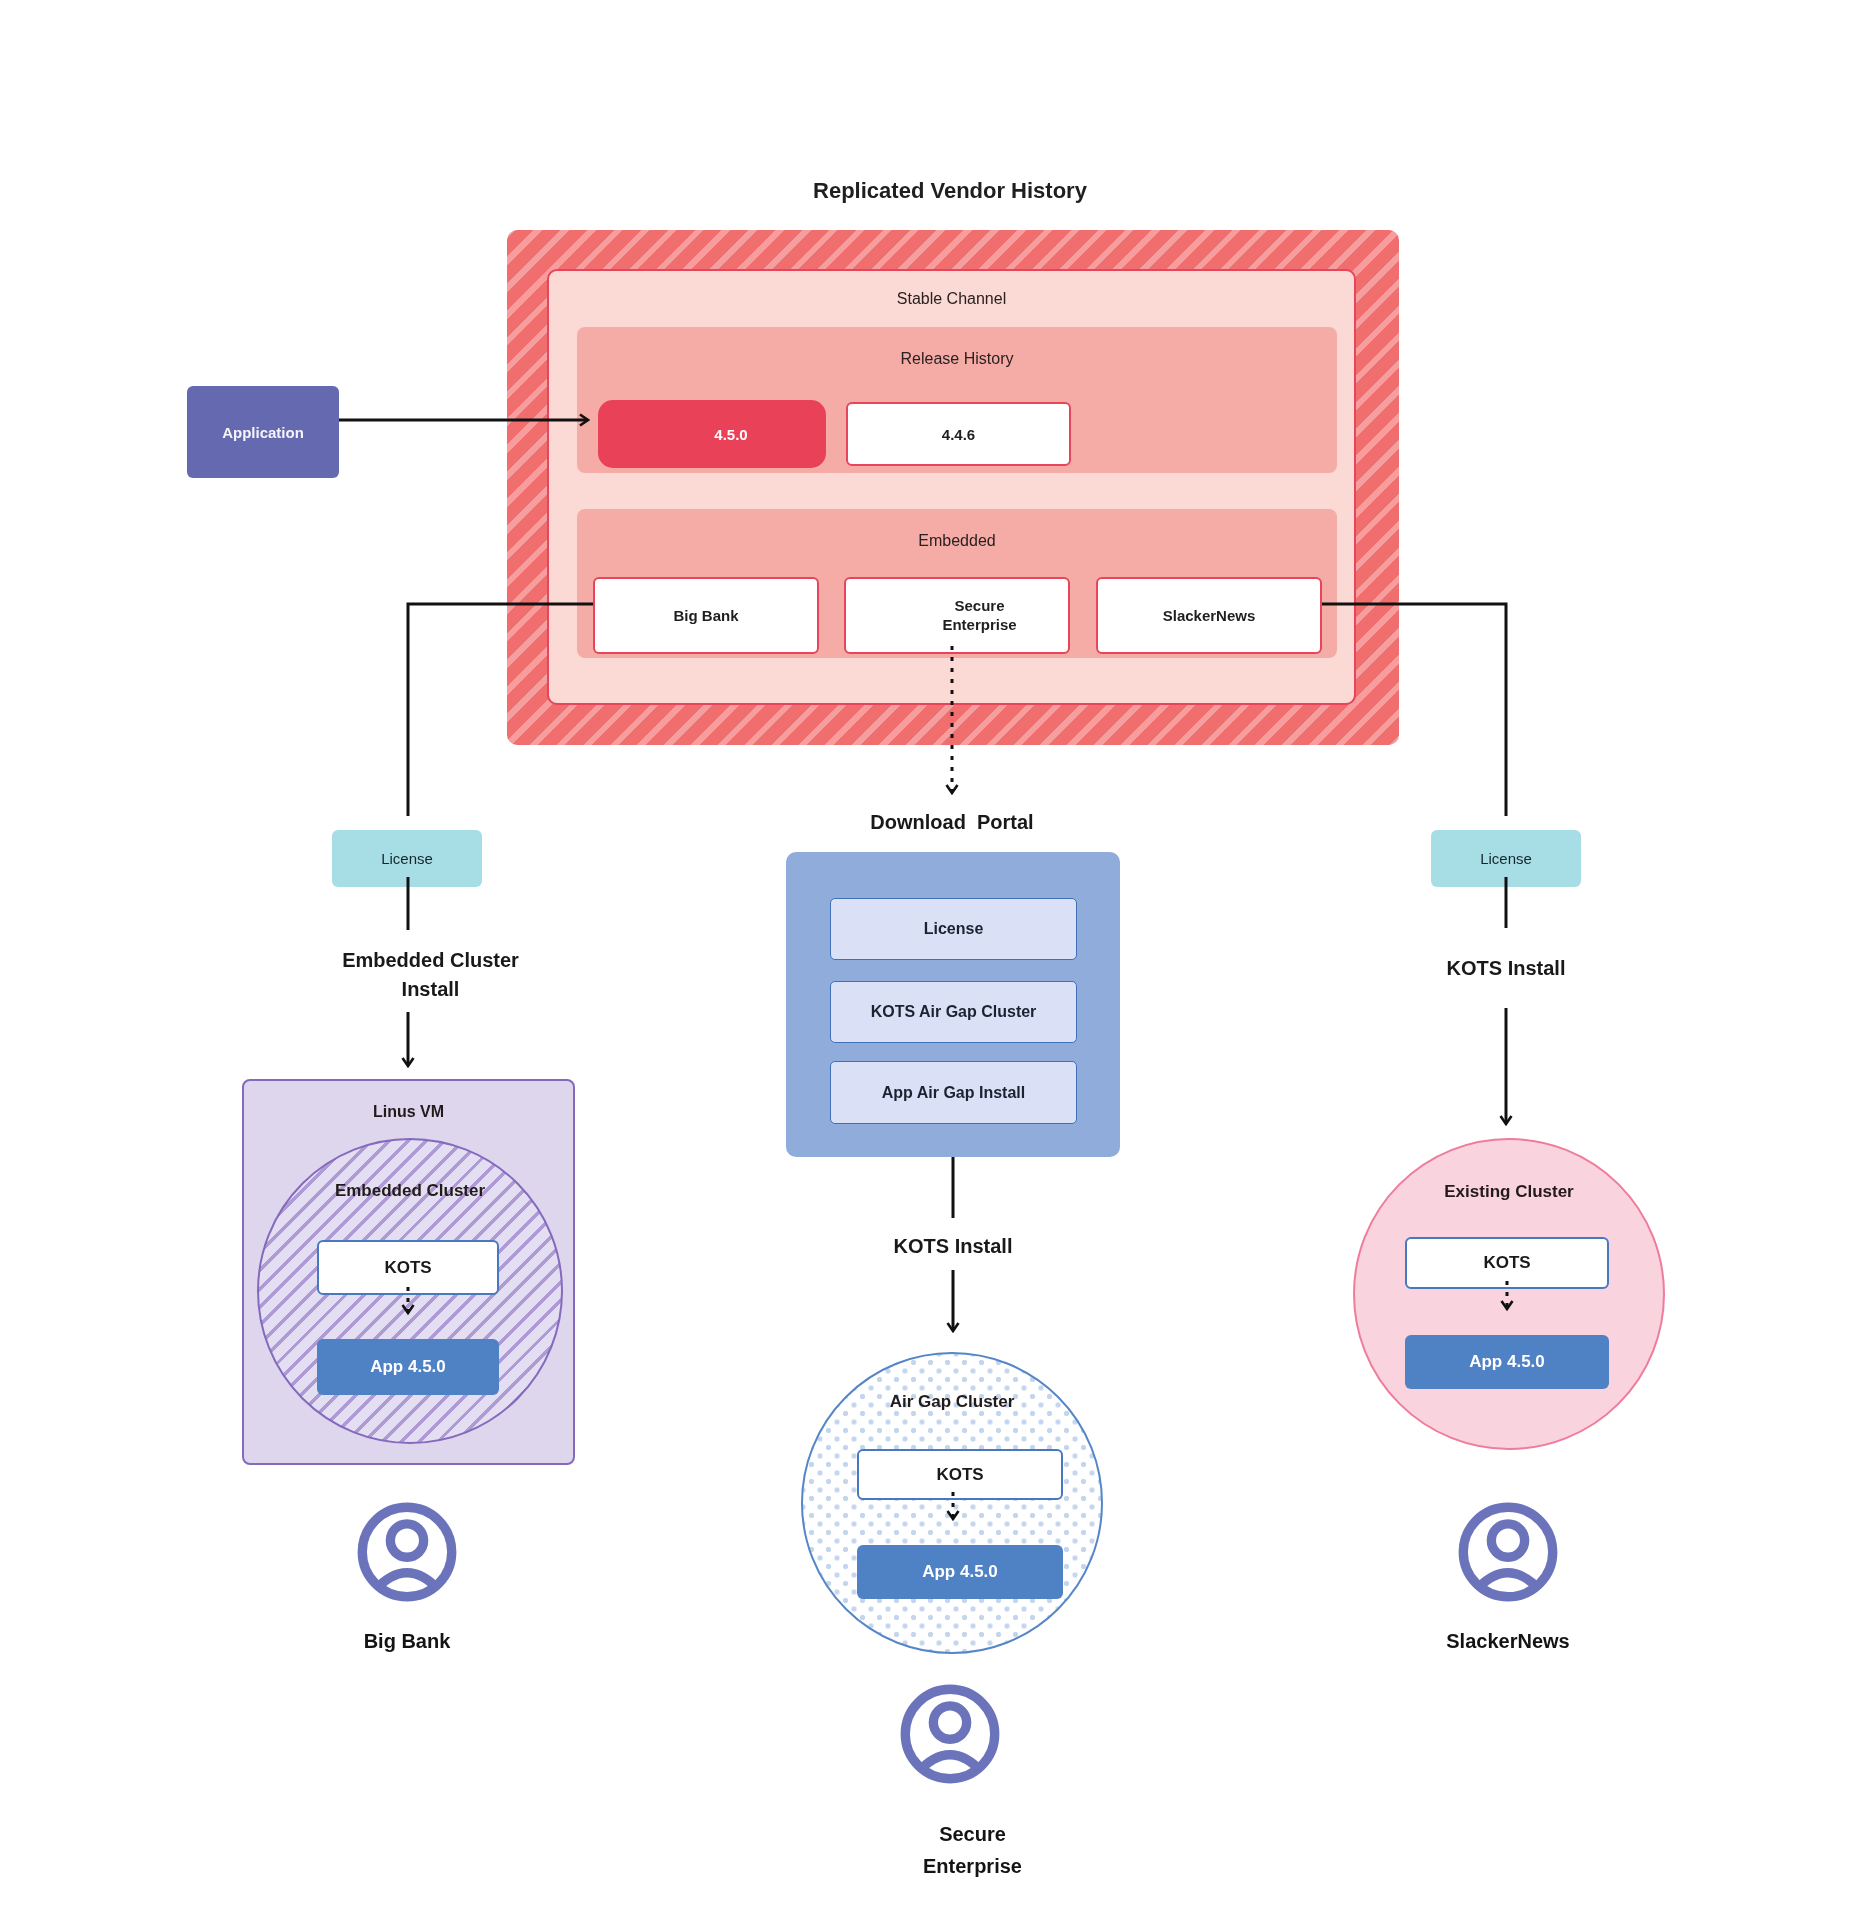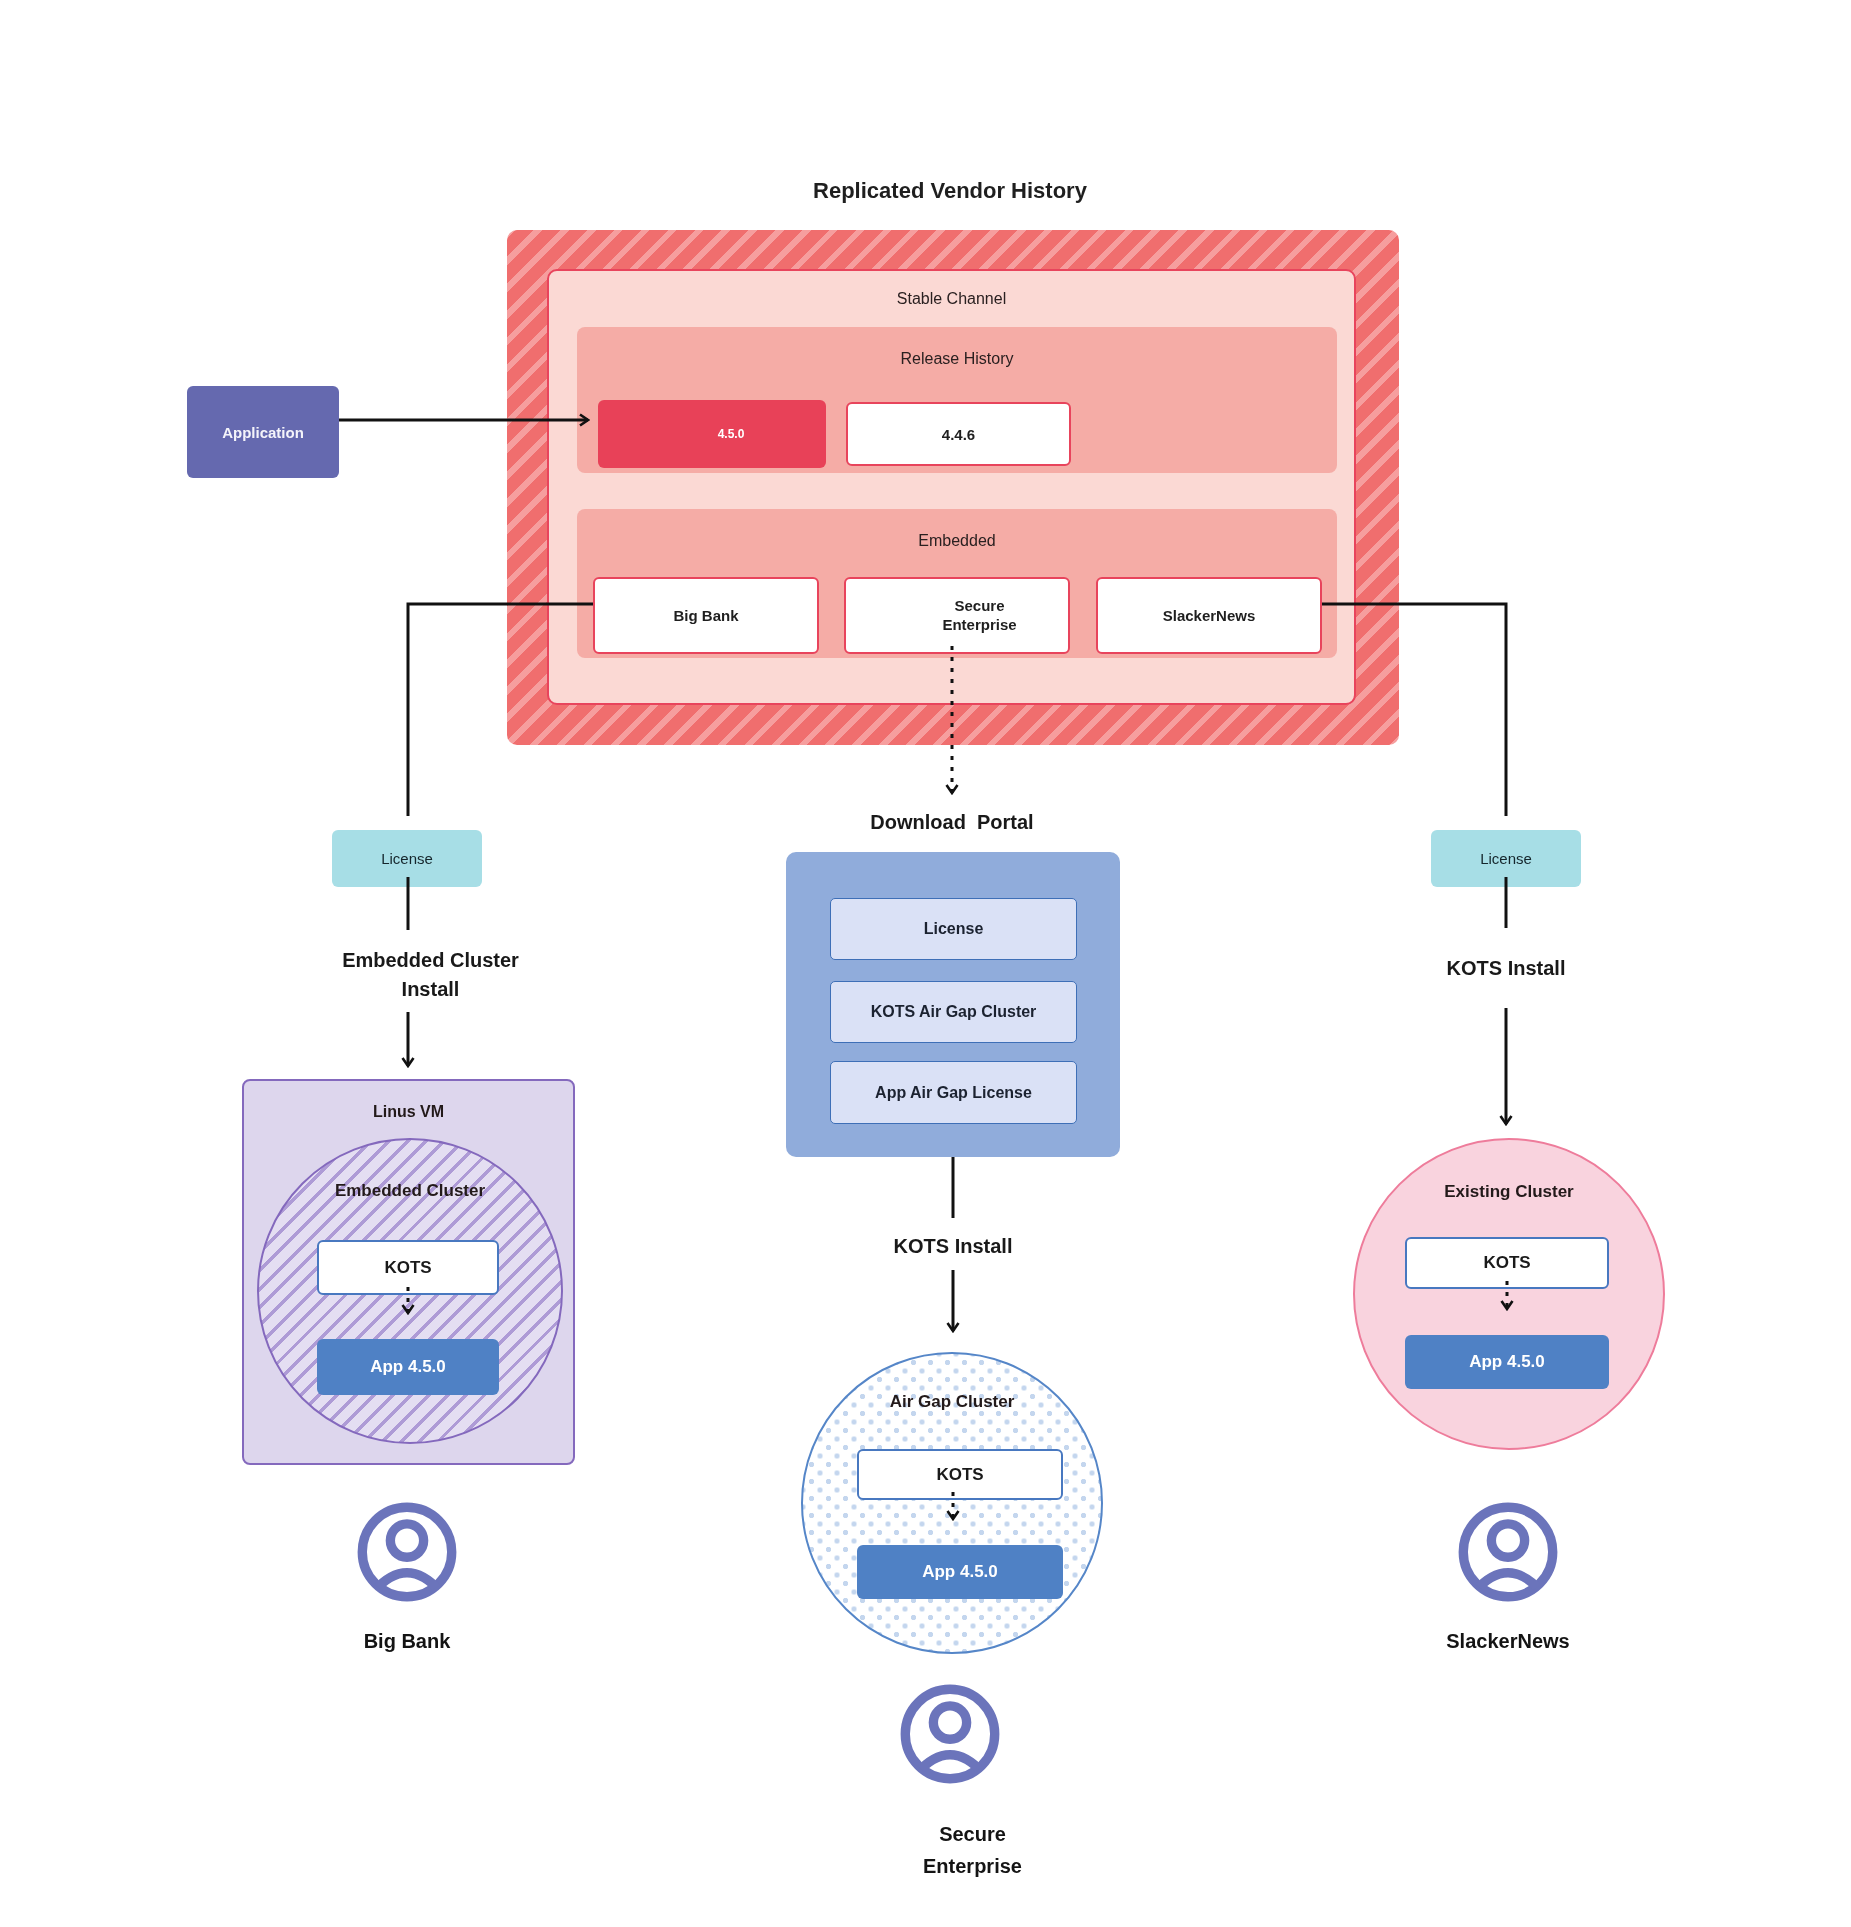--- a/index.html
+++ b/index.html
@@ -22,21 +22,21 @@
   .ctr{display:flex; align-items:center; justify-content:center; text-align:center;margin-top:12px;}
   .pre{white-space:pre-line;padding-left:45px;}
   .title{font-size:22px; font-weight:600; text-align:center;}
   .panel-label{font-size:16px; font-weight:400; text-align:center; color:#2A2020;}
   .hatch-red{
     background:repeating-linear-gradient(135deg, var(--red-stripe) 0 6px, var(--red-base) 6px 19px);
     border-radius:10px;
   }
   .stable{background:var(--pink-light); border:2.5px solid var(--red-accent); border-radius:10px;}
   .pink-panel{background:var(--pink-mid); border-radius:8px;}
-  .rel-red{background:var(--red-release); border-radius:6px; color:#fff; font-size:12px; font-weight:600;padding-left:38px;}
+  .rel-red{background:var(--red-release); border-radius:15px; color:#fff; font-size:15px; font-weight:600;padding-left:38px;}
   .box-white-red{background:#fff; border:2px solid var(--red-accent); border-radius:6px; font-size:15px; font-weight:700; color:var(--text);}
   .app-purple{background:var(--purple-app); border-radius:6px; color:#F4F4FA; font-size:15px; font-weight:600;}
   .license{background:var(--teal); border-radius:6px; font-size:15px; font-weight:400; color:#15262C;}
   .flow-label{font-size:20px; font-weight:600; text-align:center; color:#191919;}
   .portal{background:var(--blue-portal); border-radius:10px;}
   .portal-item{background:var(--blue-item-bg); border:1.5px solid var(--blue-border); border-radius:5px; font-size:16px; font-weight:600; color:#1B2230;}
   .linus{background:var(--lav-bg); border:2px solid var(--lav-border); border-radius:8px;}
   .circle{border-radius:50%;}
   .ec-hatch{
     background:repeating-linear-gradient(135deg, var(--lav-hatch) 0 3.5px, var(--lav-bg2) 3.5px 13px);
@@ -91,21 +91,21 @@
   <div class="abs cluster-label" style="left:242px; top:1103px; width:333px; font-size:16px;">Linus VM</div>
   <div class="abs circle ec-hatch" style="left:257px; top:1138px; width:306px; height:306px;"></div>
   <div class="abs cluster-label" style="left:257px; top:1181px; width:306px;">Embedded Cluster</div>
   <div class="abs ctr kots-box" style="left:317px; top:1228px; width:182px; height:55px;">KOTS</div>
   <div class="abs ctr app-blue" style="left:317px; top:1327px; width:182px; height:56px;">App 4.5.0</div>
 
   <div class="abs flow-label nowrap" style="left:802px; top:811px; width:300px;">Download  Portal</div>
   <div class="abs portal" style="left:786px; top:852px; width:334px; height:305px;"></div>
   <div class="abs ctr portal-item" style="left:830px; top:886px; width:247px; height:62px;">License</div>
   <div class="abs ctr portal-item" style="left:830px; top:969px; width:247px; height:62px;">KOTS Air Gap Cluster</div>
-  <div class="abs ctr portal-item" style="left:830px; top:1049px; width:247px; height:63px;">App Air Gap License</div>
+  <div class="abs ctr portal-item" style="left:830px; top:1049px; width:247px; height:63px;">App Air Gap Install</div>
   <div class="abs flow-label" style="left:803px; top:1235px; width:300px;">KOTS Install</div>
 
   <div class="abs circle airgap" style="left:801px; top:1352px; width:302px; height:302px;"></div>
   <div class="abs cluster-label" style="left:801px; top:1392px; width:302px;">Air Gap Cluster</div>
   <div class="abs ctr kots-box" style="left:857px; top:1437px; width:206px; height:51px;">KOTS</div>
   <div class="abs ctr app-blue" style="left:857px; top:1533px; width:206px; height:54px;">App 4.5.0</div>
 
   <div class="abs ctr license" style="left:1431px; top:818px; width:150px; height:57px;">License</div>
   <div class="abs flow-label" style="left:1356px; top:957px; width:300px;">KOTS Install</div>
   <div class="abs circle existing" style="left:1353px; top:1138px; width:312px; height:312px;"></div>

